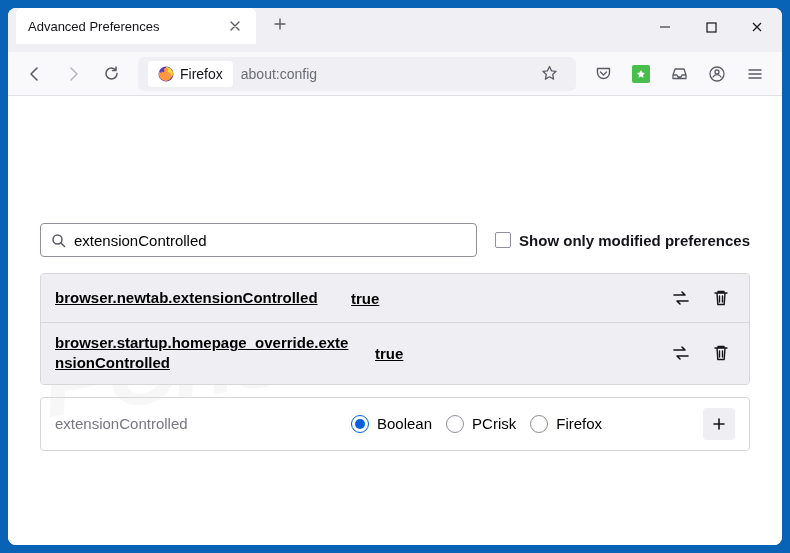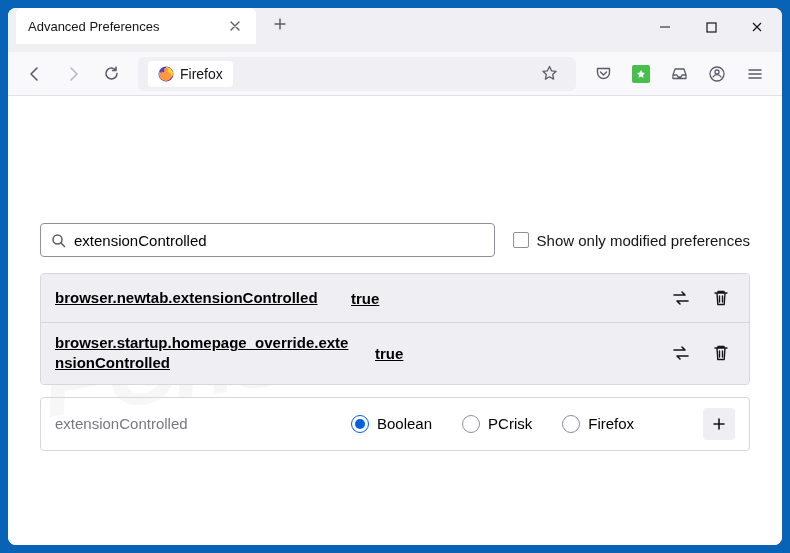--- a/index.html
+++ b/index.html
@@ -22,35 +22,35 @@
 .url-identity { display: flex; align-items: center; gap: 6px; background: #fff; border-radius: 4px; padding: 2px 10px; height: 26px; font-size: 14px; color: #15141a; margin-right: 8px; }
 .firefox-icon { width: 16px; height: 16px; }
 .url-text { font-size: 14px; color: #6b6b76; flex: 1; }
 .url-star { margin-left: auto; }
 
 .content { flex: 1; background: #fff; padding: 14px 32px; overflow: hidden; position: relative; }
 .search-row { display: flex; align-items: center; gap: 18px; margin-bottom: 16px; }
 .search-box { flex: 1; max-width: 472px; height: 34px; border: 1px solid #8f8f9d; border-radius: 4px; display: flex; align-items: center; padding: 0 10px; gap: 8px; }
 .search-box input { border: none; outline: none; font-size: 15px; flex: 1; background: transparent; }
 
-.checkbox-row { display: flex; align-items: flex-start; gap: 8px; font-size: 15px; color: #15141a; }
+.checkbox-row { display: flex; align-items: flex-start; gap: 8px; font-size: 15px; color: #15141a; font-weight: bold; }
 .checkbox { width: 16px; height: 16px; border: 1px solid #8f8f9d; border-radius: 2px; cursor: pointer; }
 
 .pref-list { border: 1px solid #d7d7db; border-radius: 4px; overflow: hidden; }
 .pref-row { display: flex; align-items: center; padding: 10px 14px; font-size: 15px; }
 .pref-row.modified { font-weight: 700; background: #efeff3; }
 .pref-row + .pref-row.modified { border-top: 1px solid #d7d7db; gap: 24px; }
 .pref-name { width: 296px; word-break: break-all; line-height: 1.35; text-decoration: underline; }
 .pref-value { flex: 1; text-decoration: underline; }
 .pref-actions { display: flex; gap: 12px; }
 .icon-btn { width: 28px; height: 28px; display: flex; align-items: center; justify-content: center; cursor: pointer; color: #15141a; }
 
 .new-pref { border: 1px solid #d7d7db; border-radius: 4px; margin-top: 12px; padding: 10px 14px; display: flex; align-items: center; }
 .new-pref-name { width: 296px; font-size: 15px; color: #777783; }
-.radio-group { display: flex; gap: 30px; flex: 1; }
+.radio-group { display: flex; gap: 14px; flex: 1; }
 .radio-opt { display: flex; align-items: center; gap: 8px; font-size: 15px; cursor: pointer; }
 .radio { width: 18px; height: 18px; border: 1px solid #8f8f9d; border-radius: 50%; display: flex; align-items: center; justify-content: center; }
 .radio.selected { border-color: #0060df; }
 .radio.selected::after { content: ''; width: 10px; height: 10px; background: #0060df; border-radius: 50%; }
 .add-btn { width: 32px; height: 32px; background: #efeff3; border-radius: 4px; display: flex; align-items: center; justify-content: center; cursor: pointer; }
 
 .ext-square { width: 18px; height: 18px; background: #48be4d; border-radius: 2px; display: flex; align-items: center; justify-content: center; }
 
 .watermark { position: absolute; left: 50%; top: 50%; transform: translate(-50%, -38%) rotate(-8deg); font-size: 98px; font-weight: 700; color: rgba(190,190,195,0.13); white-space: nowrap; font-style: italic; letter-spacing: -3px; pointer-events: none; z-index: 0; }
 .content > * { position: relative; z-index: 1; }
@@ -112,20 +112,21 @@
 
     <div class="url-bar">
       <div class="url-identity">
         <svg class="firefox-icon" viewBox="0 0 16 16">
           <circle cx="8" cy="8" r="7.5" fill="#5a3fb8"></circle>
           <path d="M8 1c3 0 6 2.3 6.8 5.5.3 1.2.1 3-1 4.6C12.3 13.4 10.4 15 8 15c-3.9 0-7-3.1-7-7 0-1.3.3-2.2.8-3 .2 1.2.9 2 1.5 2.5-.1-.7 0-1.7.5-2.3C4.3 6 5 6.5 5.6 6.3c.6-.2.9-.8.8-1.4-.1-.5-.4-.8-.4-1.3 0-.9 1-1.6 2-1.6z" fill="#ff9640"></path>
           <path d="M8 1c3 0 6 2.3 6.8 5.5.3 1.2.1 3-1 4.6-.6-3.5-2.8-5-4.3-5.3C10.8 4.5 10 2 8 1z" fill="#ffd43b"></path>
         </svg>
         <span>Firefox</span>
       </div>
+      <span class="url-text">about:config</span>
       <span class="url-star nav-btn">
           <svg width="17" height="17" viewBox="0 0 17 17">
             <path d="M8.5 1.5l2 4.3 4.6.5-3.4 3.2.9 4.6-4.1-2.3-4.1 2.3.9-4.6L1.9 6.3l4.6-.5z" fill="none" stroke="#5b5b66" stroke-width="1.3" stroke-linejoin="round"></path>
           </svg>
         </span>
     </div>
 
     <div class="nav-btn">
         <svg width="17" height="17" viewBox="0 0 17 17">
           <path d="M2.5 3.5h12v4c0 3.3-2.7 6-6 6s-6-2.7-6-6v-4z" fill="none" stroke="#5b5b66" stroke-width="1.4" stroke-linejoin="round"></path>

